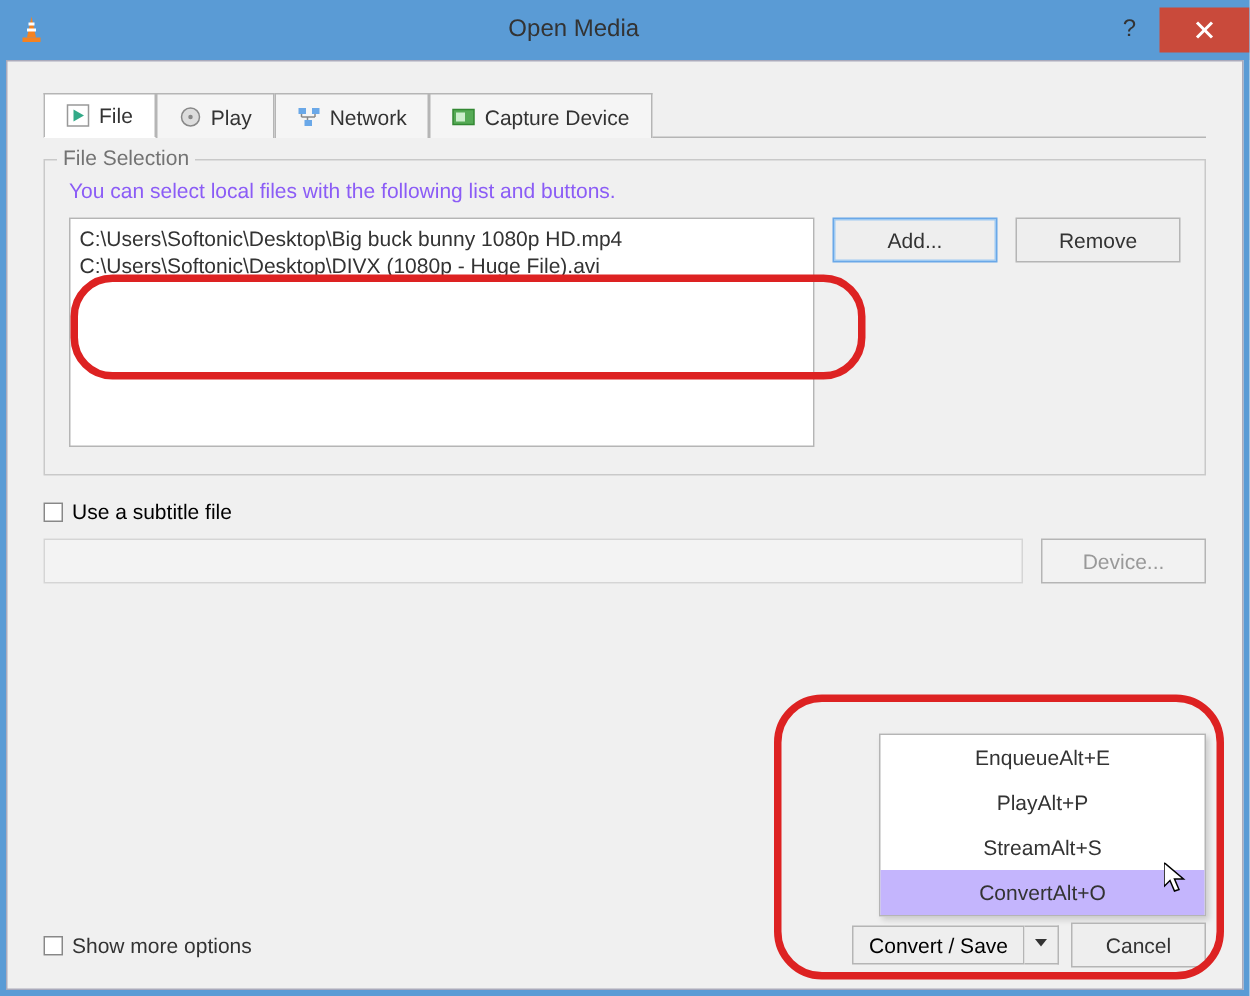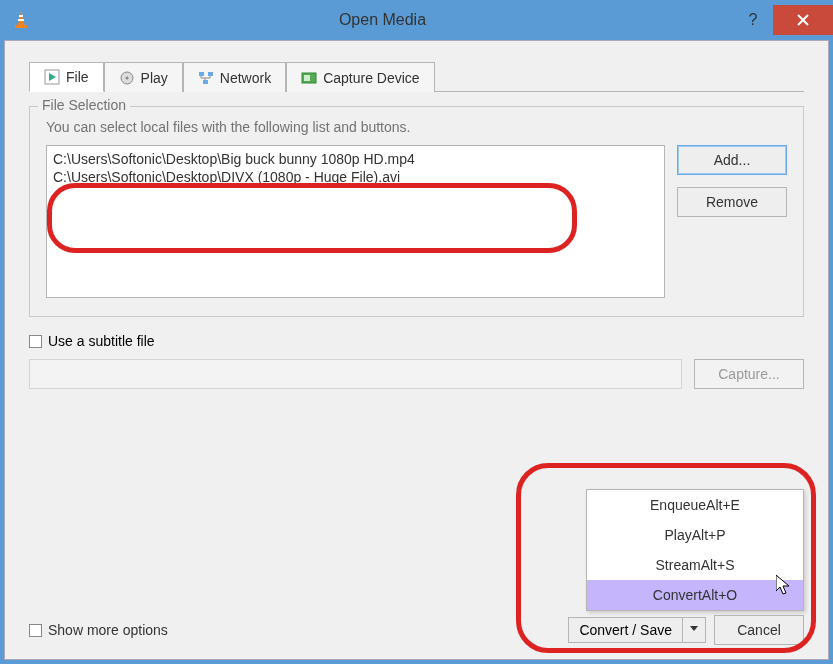--- a/index.html
+++ b/index.html
@@ -10,25 +10,25 @@
 .titlebar .help-btn { width: 40px; height: 30px; color: #333; text-align: center; line-height: 30px; font-size: 16px; }
 .titlebar .close-btn { width: 60px; height: 30px; background: #c94a3b; color: #fff; text-align: center; line-height: 30px; font-size: 18px; font-weight: bold; }
 .window-body { position: absolute; top: 40px; left: 4px; right: 4px; bottom: 4px; background: #f0f0f0; border: 1px solid #aab; }
 .content { padding: 20px 24px; }
 .tabstrip { display: flex; border-bottom: 1px solid #b5b5b5; margin-bottom: 14px; }
 .tab { background: #f5f5f5; border: 1px solid #b5b5b5; border-bottom: none; padding: 6px 14px; margin-right: 0; display: flex; align-items: center; gap: 6px; color: #333; cursor: pointer; position: relative; top: 1px; }
 .tab.active { background: #fff; border-bottom: 1px solid #fff; }
 .tab .icon { width: 16px; height: 16px; display: inline-block; }
 .groupbox { border: 1px solid #c9c9c9; padding: 12px 16px 18px 16px; margin-bottom: 16px; position: relative; }
 .groupbox .legend { position: absolute; top: -10px; left: 8px; background: #f0f0f0; padding: 0 4px; color: #737373; }
-.desc { color: #737373; margin-bottom: 10px; }
+.desc { color: #8b5cf6; margin-bottom: 10px; }
 .file-row { display: flex; gap: 12px; align-items: flex-start; }
 .file-list { flex: 1; background: #fff; border: 1px solid #b5b5b5; height: 153px; padding: 4px 6px; color: #333; position: relative; }
 .file-list .item { padding: 1px 0; }
-.right-btns { display: flex; flex-direction: column; gap: 12px; }
+.right-btns { display: flex; gap: 12px; }
 .btn { background: #eee; border: 1px solid #b5b5b5; padding: 6px 20px; min-width: 110px; text-align: center; cursor: pointer; color: #333; }
 .btn.focus { border: 1px solid #6aa8e8; box-shadow: inset 0 0 0 1px #9fcaf2; }
 .btn.disabled { color: #999; background: #f2f2f2; }
 .subtitle-row { display: flex; align-items: center; gap: 6px; margin: 6px 0 10px 0; }
 .checkbox { width: 13px; height: 13px; border: 1px solid #888; background: #fff; display:inline-block; }
 .browse-row { display: flex; gap: 12px; }
 .browse-field { flex: 1; background: #f3f3f3; border: 1px solid #d5d5d5; height: 30px; }
 .bottom-row { position: absolute; bottom: 14px; left: 24px; right: 24px; display: flex; align-items: center; justify-content: space-between; }
 .bottom-left { display: flex; align-items: center; gap: 6px; color: #333; }
 .bottom-right { display: flex; gap: 8px; align-items: center; }
@@ -127,21 +127,21 @@
         </div>
       </div>
     </div>
 
     <div class="subtitle-row">
       <span class="checkbox"></span>
       <span>Use a subtitle file</span>
     </div>
     <div class="browse-row">
       <div class="browse-field"></div>
-      <div class="btn disabled">Capture...</div>
+      <div class="btn disabled">Device...</div>
     </div>
 
   </div>
 
   <div class="menu-popup">
     <div class="menu-item">
       <span>Enqueue</span>
       <span>Alt+E</span>
     </div>
     <div class="menu-item">

